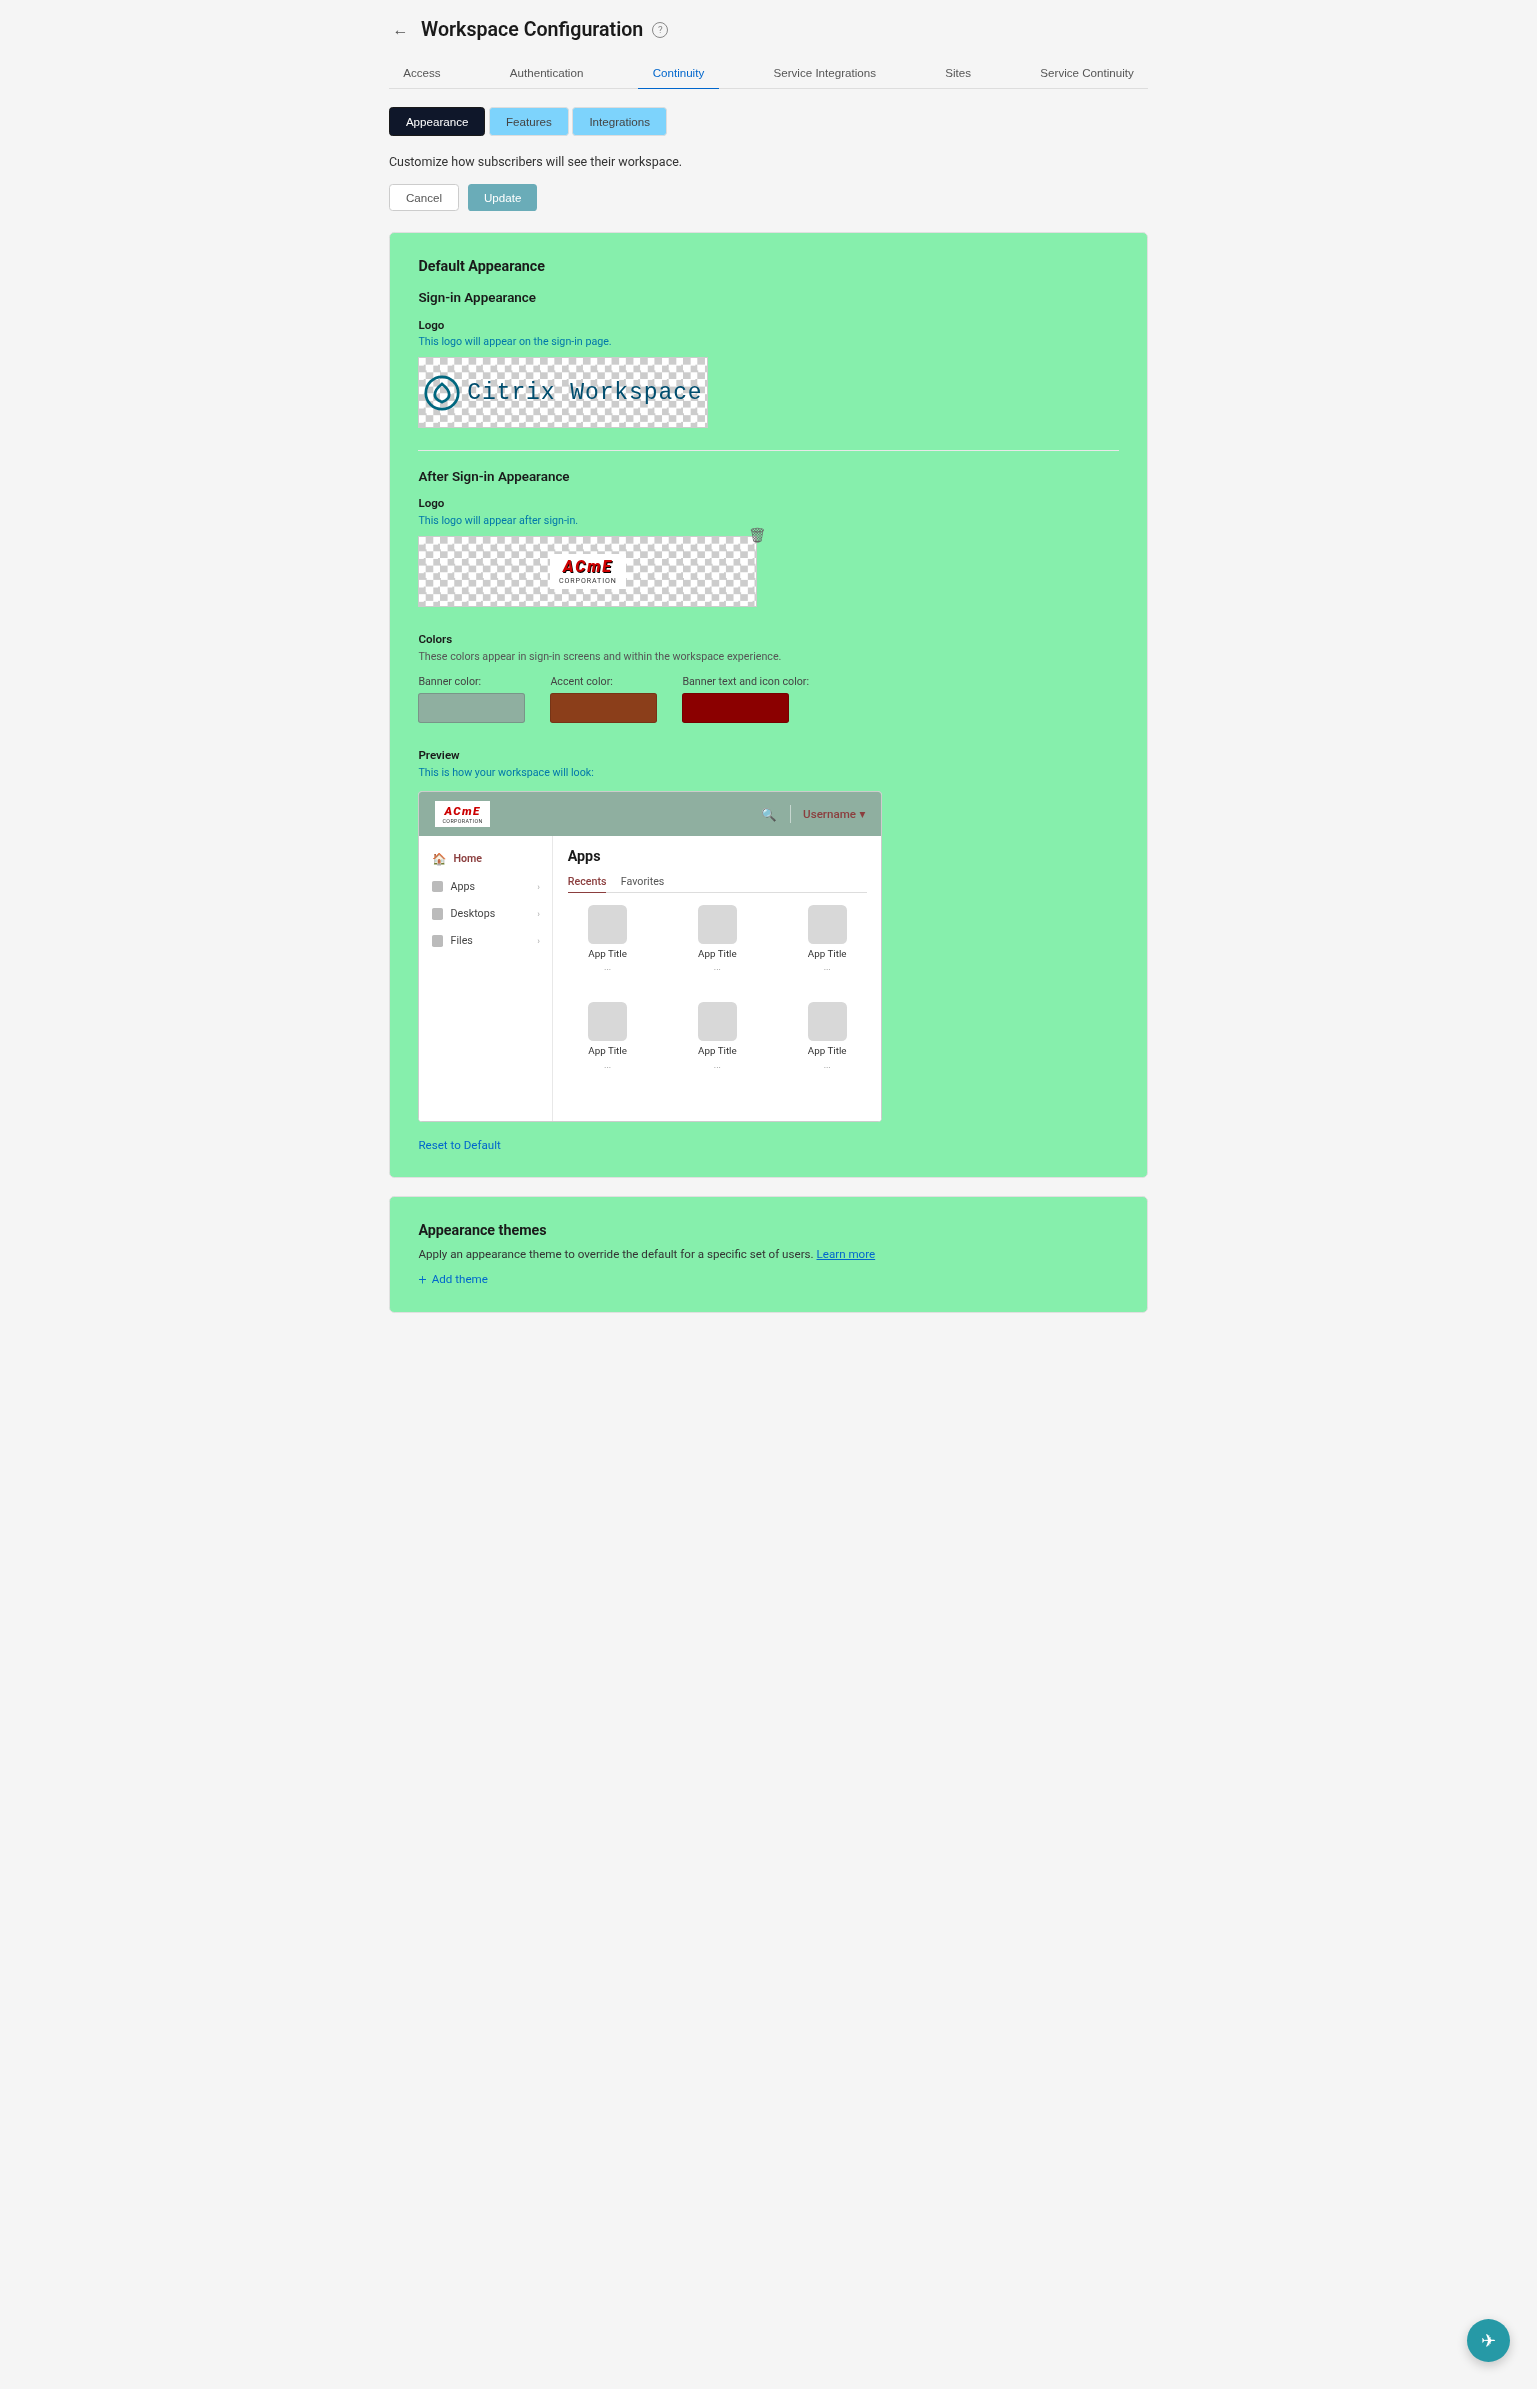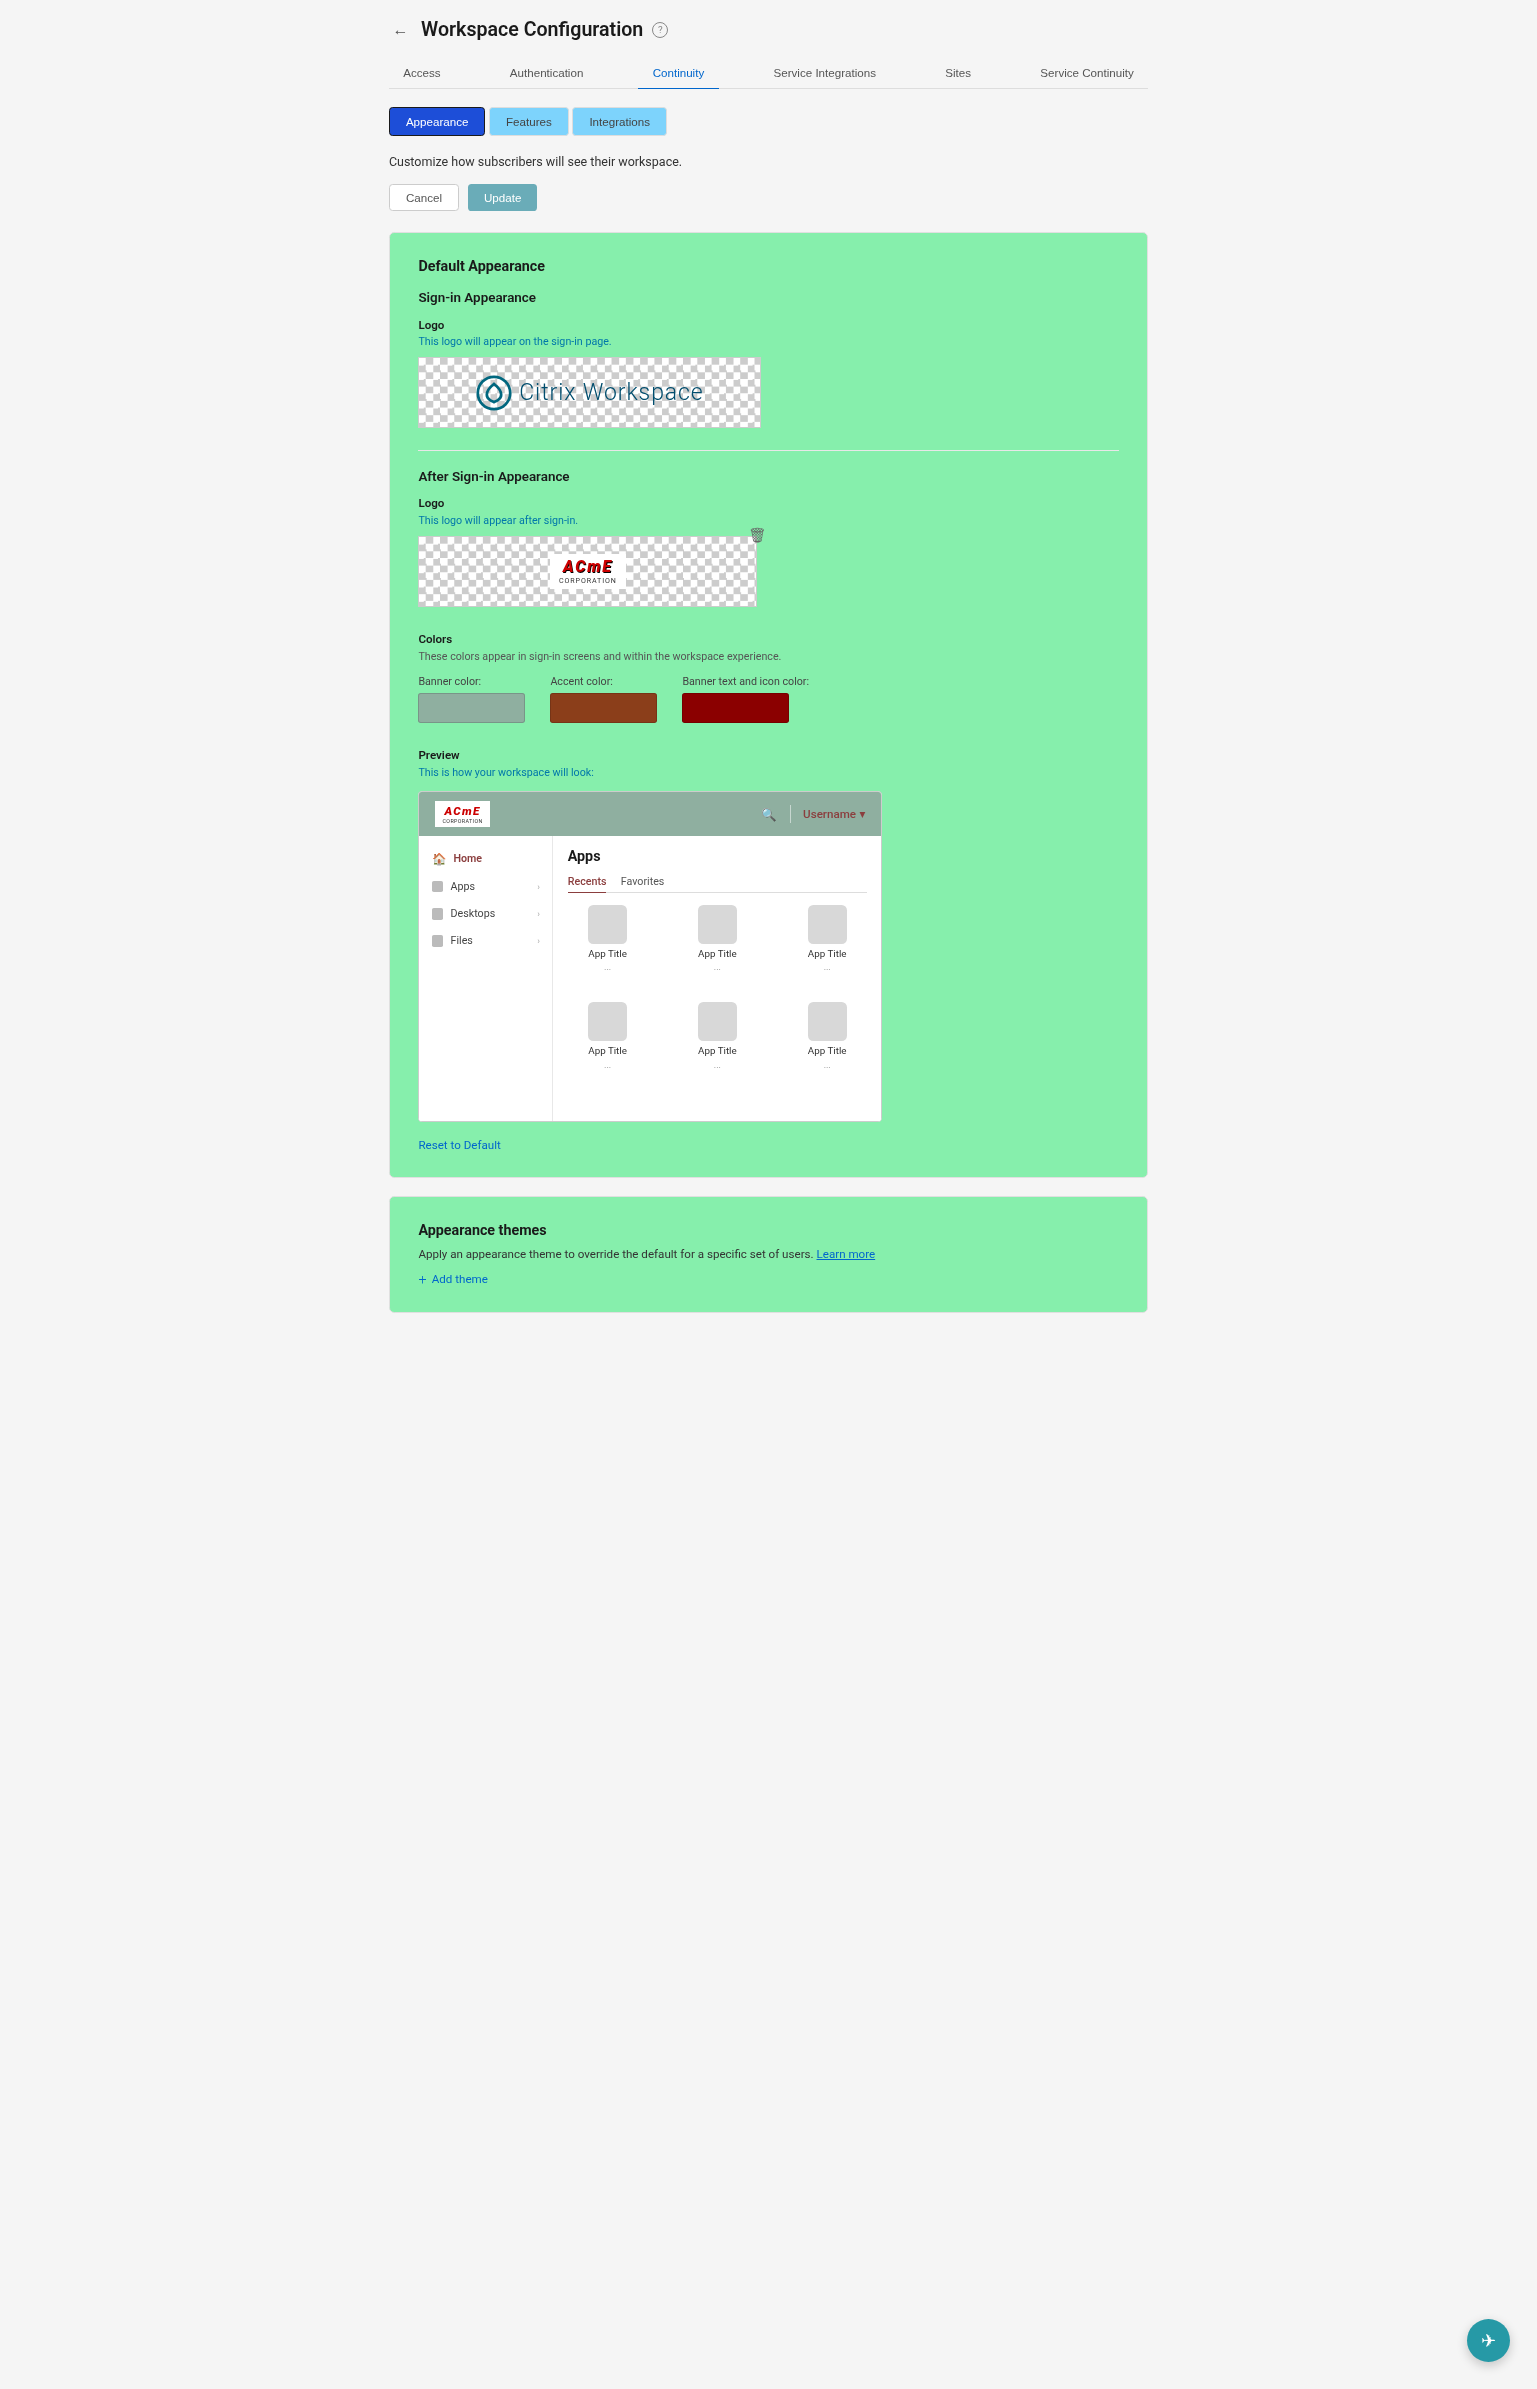--- a/index.html
+++ b/index.html
@@ -78,21 +78,21 @@
     .sub-tab {
       padding: 7.1px 16px;
       font-size: 11.6px;
       border-radius: 3.6px;
       cursor: pointer;
       border: 0.9px solid #ddd;
       background: #7dd3fc;
       color: #444;
     }
     .sub-tab.active {
-      background: #1d4ed8;
+      background: #0f172a;
       color: #fff;
       border-color: #1a1a1a;
     }
     .subtitle {
       font-size: 12.5px;
       color: #333;
       margin-bottom: 14.3px;
     }
     .action-buttons {
       display: flex;
@@ -141,31 +141,32 @@
       font-weight: 600;
       color: #1a1a1a;
       margin-bottom: 3.6px;
     }
     .field-hint {
       font-size: 10.7px;
       color: #0077aa;
       margin-bottom: 9px;
     }
     .logo-area {
-      width: 343px;
+      width: 290px;
       height: 71px;
       background-image:
         repeating-conic-gradient(#ccc 0% 25%, #fff 0% 50%);
       background-size: 14.3px 14.3px;
       display: flex;
       align-items: center;
       justify-content: center;
       border: 0.9px solid #ccc;
       margin-bottom: 21.4px;
       position: relative;
+      font-family: Liberation Mono, monospace;
     }
     .citrix-logo {
       display: flex;
       align-items: center;
       gap: 7.1px;
       z-index: 1;
     }
     .citrix-icon {
       width: 36px;
       height: 36px;

